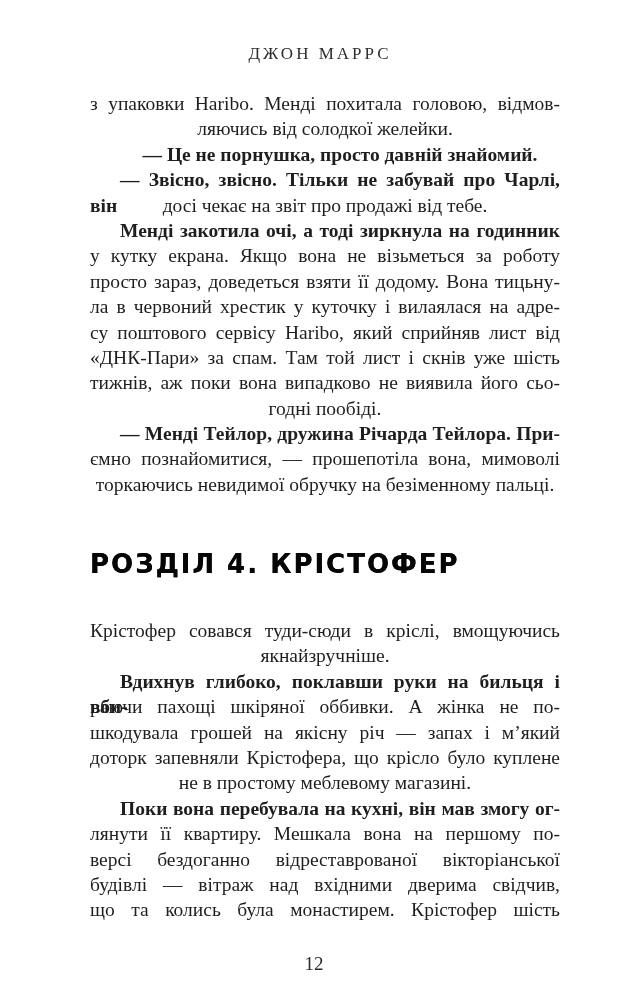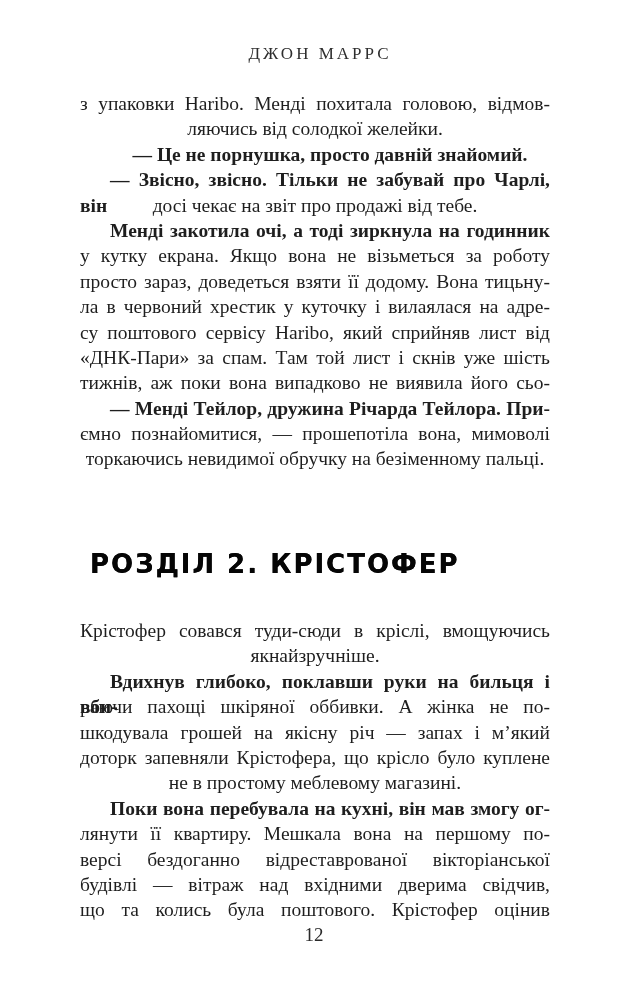--- a/index.html
+++ b/index.html
@@ -18,21 +18,21 @@
     left: 0;
     right: 0;
     text-align: center;
     font-size: 17px;
     letter-spacing: 3px;
     color: #2e2e2e;
     padding-left: 12px;
   }
   .block {
     position: absolute;
-    left: 80px;
+    left: 90px;
     width: 470px;
     font-size: 19.5px;
     line-height: 25.4px;
   }
   .block1 { top: 91px; }
   .block2 { top: 618px; }
   .line {
     height: 25.4px;
     text-align: center;
   }
@@ -49,21 +49,21 @@
     font-family: "DejaVu Sans", sans-serif;
     font-size: 26px;
     font-weight: bold;
     letter-spacing: 2px;
     color: #050505;
     text-shadow: 0 0 0.6px #111;
     white-space: nowrap;
   }
   .page-number {
     position: absolute;
-    top: 924px;
+    top: 953px;
     left: 0;
     right: 0;
     text-align: center;
     font-size: 19px;
     color: #2a2a2a;
   }
 </style>
 </head>
 <body>
 
@@ -77,37 +77,38 @@
     <div class="line ind">— Це не порнушка, просто давній знайомий.</div>
     <div class="line ind j">— Звісно, звісно. Тільки не забувай про Чарлі, він</div>
     <div class="line">досі чекає на звіт про продажі від тебе.</div>
     <div class="line ind j">Менді закотила очі, а тоді зиркнула на годинник</div>
     <div class="line j">у кутку екрана. Якщо вона не візьметься за роботу</div>
     <div class="line j">просто зараз, доведеться взяти її додому. Вона тицьну-</div>
     <div class="line j">ла в червоний хрестик у куточку і вилаялася на адре-</div>
     <div class="line j">су поштового сервісу Haribo, який сприйняв лист від</div>
     <div class="line j">«ДНК-Пари» за спам. Там той лист і скнів уже шість</div>
     <div class="line j">тижнів, аж поки вона випадково не виявила його сьо-</div>
+    <div class="line">годні пообіді.</div>
     <div class="line ind j">— Менді Тейлор, дружина Річарда Тейлора. При-</div>
     <div class="line j">ємно познайомитися, — прошепотіла вона, мимоволі</div>
     <div class="line">торкаючись невидимої обручку на безіменному пальці.</div>
   </div>
 
-  <h1 class="chapter">РОЗДІЛ 2. КРІСТОФЕР</h1>
+  <h1 class="chapter">РОЗДІЛ 4. КРІСТОФЕР</h1>
 
   <div class="block block2">
     <div class="line j">Крістофер совався туди-сюди в кріслі, вмощуючись</div>
     <div class="line">якнайзручніше.</div>
     <div class="line ind j">Вдихнув глибоко, поклавши руки на бильця і вби-</div>
     <div class="line j">раючи пахощі шкіряної оббивки. А жінка не по-</div>
     <div class="line j">шкодувала грошей на якісну річ — запах і м’який</div>
     <div class="line j">доторк запевняли Крістофера, що крісло було куплене</div>
     <div class="line">не в простому меблевому магазині.</div>
     <div class="line ind j">Поки вона перебувала на кухні, він мав змогу ог-</div>
     <div class="line j">лянути її квартиру. Мешкала вона на першому по-</div>
     <div class="line j">версі бездоганно відреставрованої вікторіанської</div>
     <div class="line j">будівлі — вітраж над вхідними дверима свідчив,</div>
-    <div class="line j">що та колись була поштового. Крістофер оцінив</div>
+    <div class="line j">що та колись була монастирем. Крістофер шість</div>
   </div>
 
   <div class="page-number">12</div>
 
 </div>
 
 </body></html>

